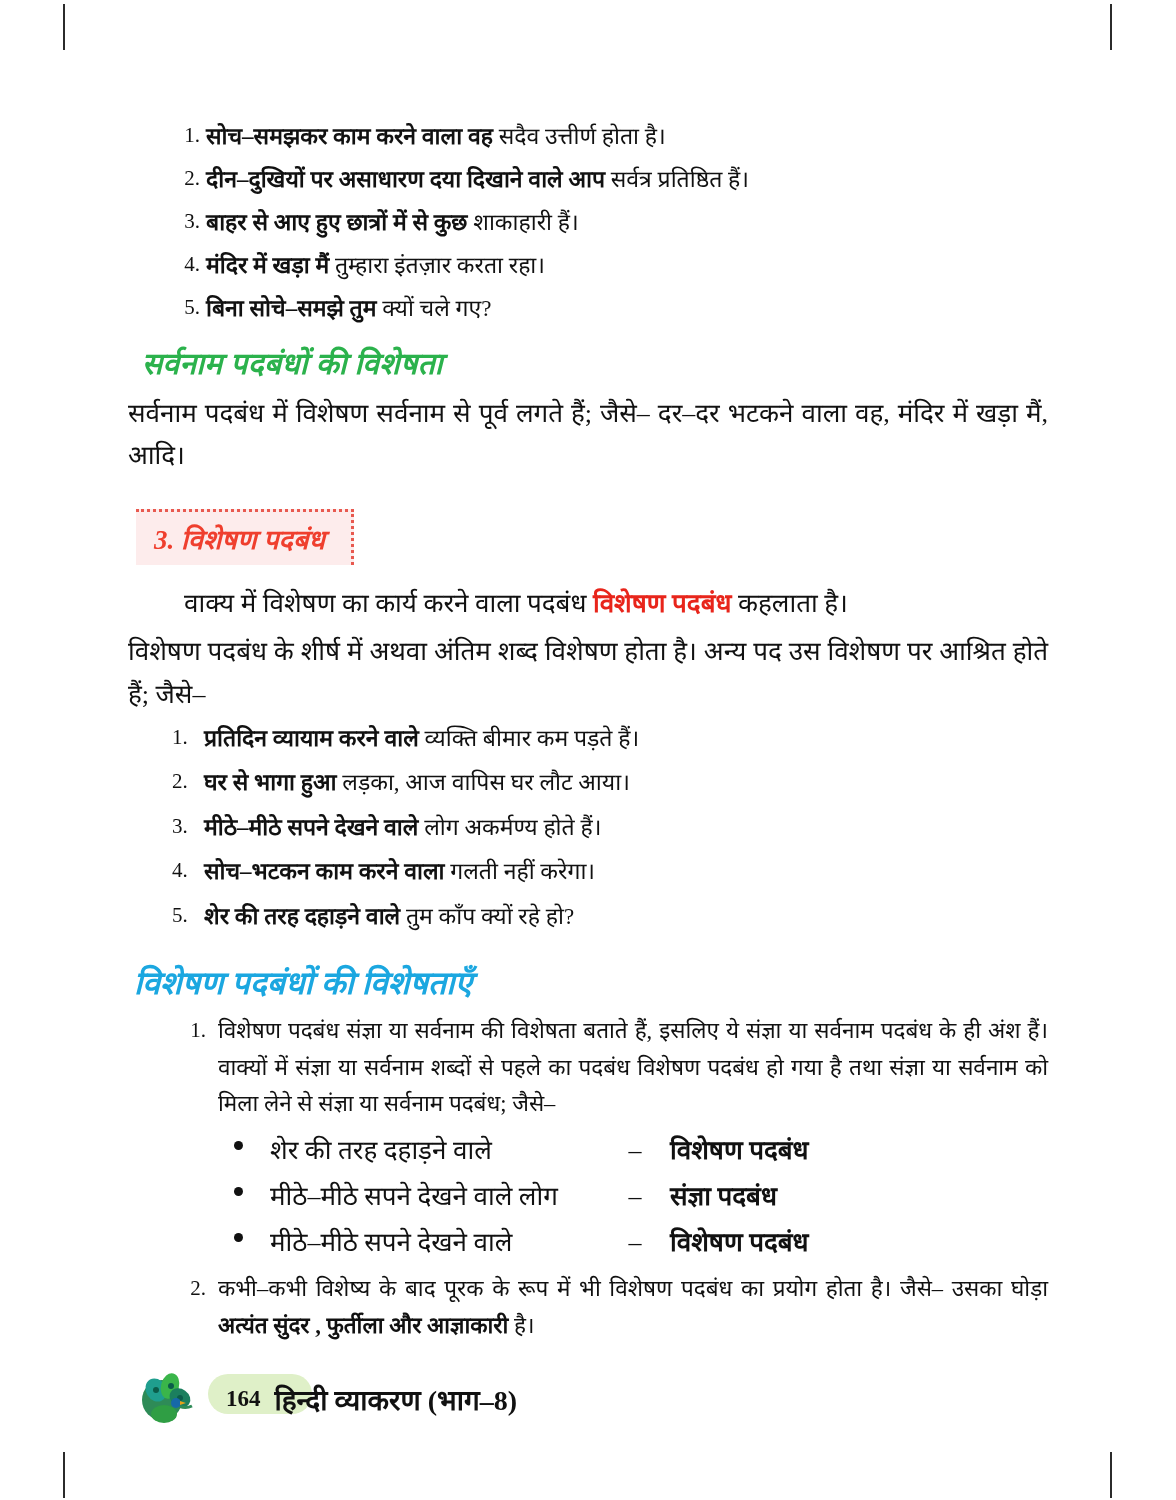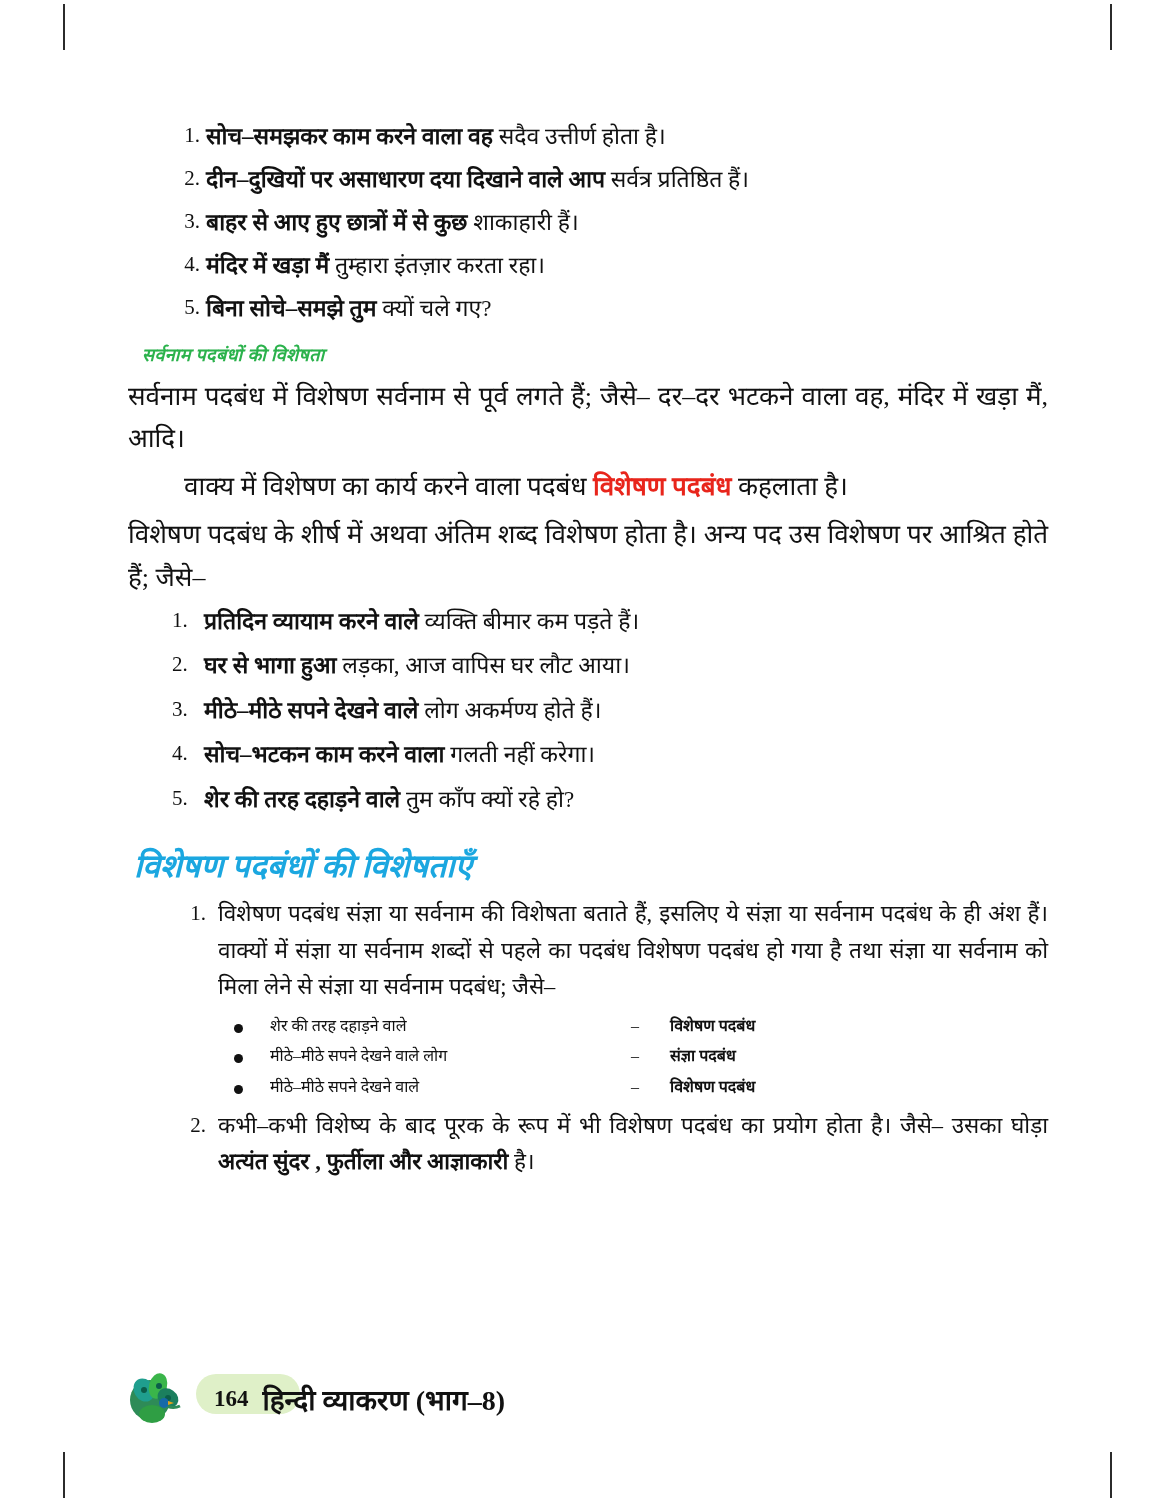--- a/index.html
+++ b/index.html
@@ -93,21 +93,21 @@
     width: 26px;
     text-align: left;
     font-size: 21px;
   }
 
   
   .head-green {
     color: #2bb24c;
     font-weight: bold;
     font-style: italic;
-    font-size: 18px;
+    font-size: 30px;
     margin: 16px 0 10px 14px;
     letter-spacing: 0.3px;
   }
 
   
   .head-box-wrap {
     margin: 26px 0 18px 8px;
     position: relative;
     display: inline-block;
   }
@@ -159,21 +159,21 @@
   }
 
   ul.bullets {
     list-style: none;
     margin: 8px 0 8px 0;
     padding: 0;
   }
   ul.bullets li {
     position: relative;
     padding-left: 52px;
-    font-size: 16px;
+    font-size: 26px;
     line-height: 1.55;
     margin-bottom: 6px;
     display: block;
   }
   ul.bullets li .dot {
     position: absolute;
     left: 16px;
     top: 10px;
     width: 9px;
     height: 9px;
@@ -189,21 +189,21 @@
     width: 70px;
     text-align: center;
   }
   ul.bullets li .right {
     font-weight: bold;
   }
 
   
   .footer {
     position: absolute;
-    left: 128px;
+    left: 140px;
     bottom: 72px;
     display: flex;
     align-items: center;
     gap: 10px;
   }
   .peacock {
     width: 76px;
     height: 58px;
     position: relative;
   }
@@ -270,20 +270,25 @@
         <span class="num">5.</span><b>बिना सोचे–समझे तुम</b><span> क्यों चले गए?</span>
       </li>
     </ol>
 
     
     <div class="head-green">सर्वनाम पदबंधों की विशेषता</div>
 
     <p class="para">सर्वनाम पदबंध में विशेषण सर्वनाम से पूर्व लगते हैं; जैसे– दर–दर भटकने वाला वह, मंदिर में खड़ा मैं, आदि।</p>
 
     
+    <div class="head-box-wrap">
+      <div class="head-box">
+        <span class="txt">3. विशेषण पदबंध</span>
+      </div>
+    </div>
 
     <p class="para indent"><span>वाक्य में विशेषण का कार्य करने वाला पदबंध </span><span class="red-inline">विशेषण  पदबंध</span><span> कहलाता है।</span></p>
 
     <p class="para">विशेषण पदबंध के शीर्ष में अथवा अंतिम शब्द विशेषण होता है। अन्य पद उस विशेषण पर आश्रित होते हैं; जैसे–</p>
 
     <ol class="numlist2">
       <li>
         <span class="num">1.</span><b>प्रतिदिन व्यायाम करने वाले</b><span> व्यक्ति बीमार कम पड़ते हैं।</span>
       </li>
       <li>

